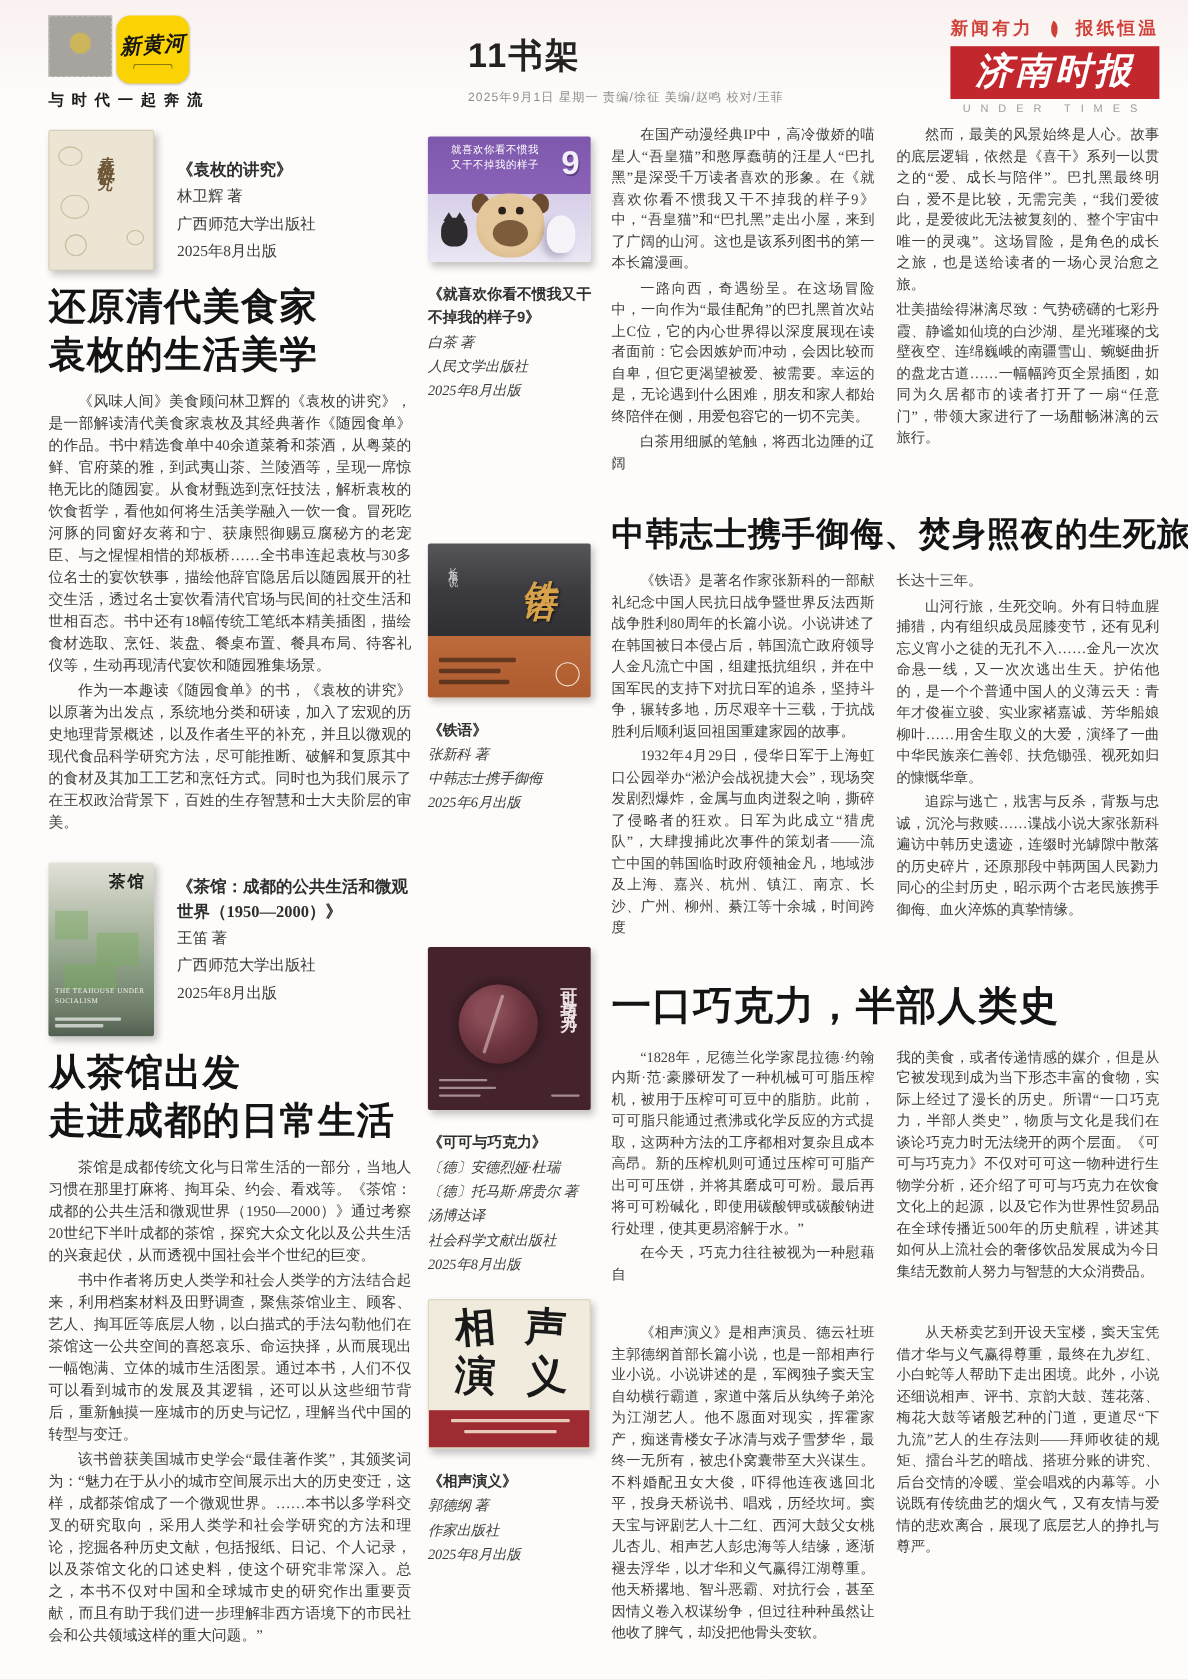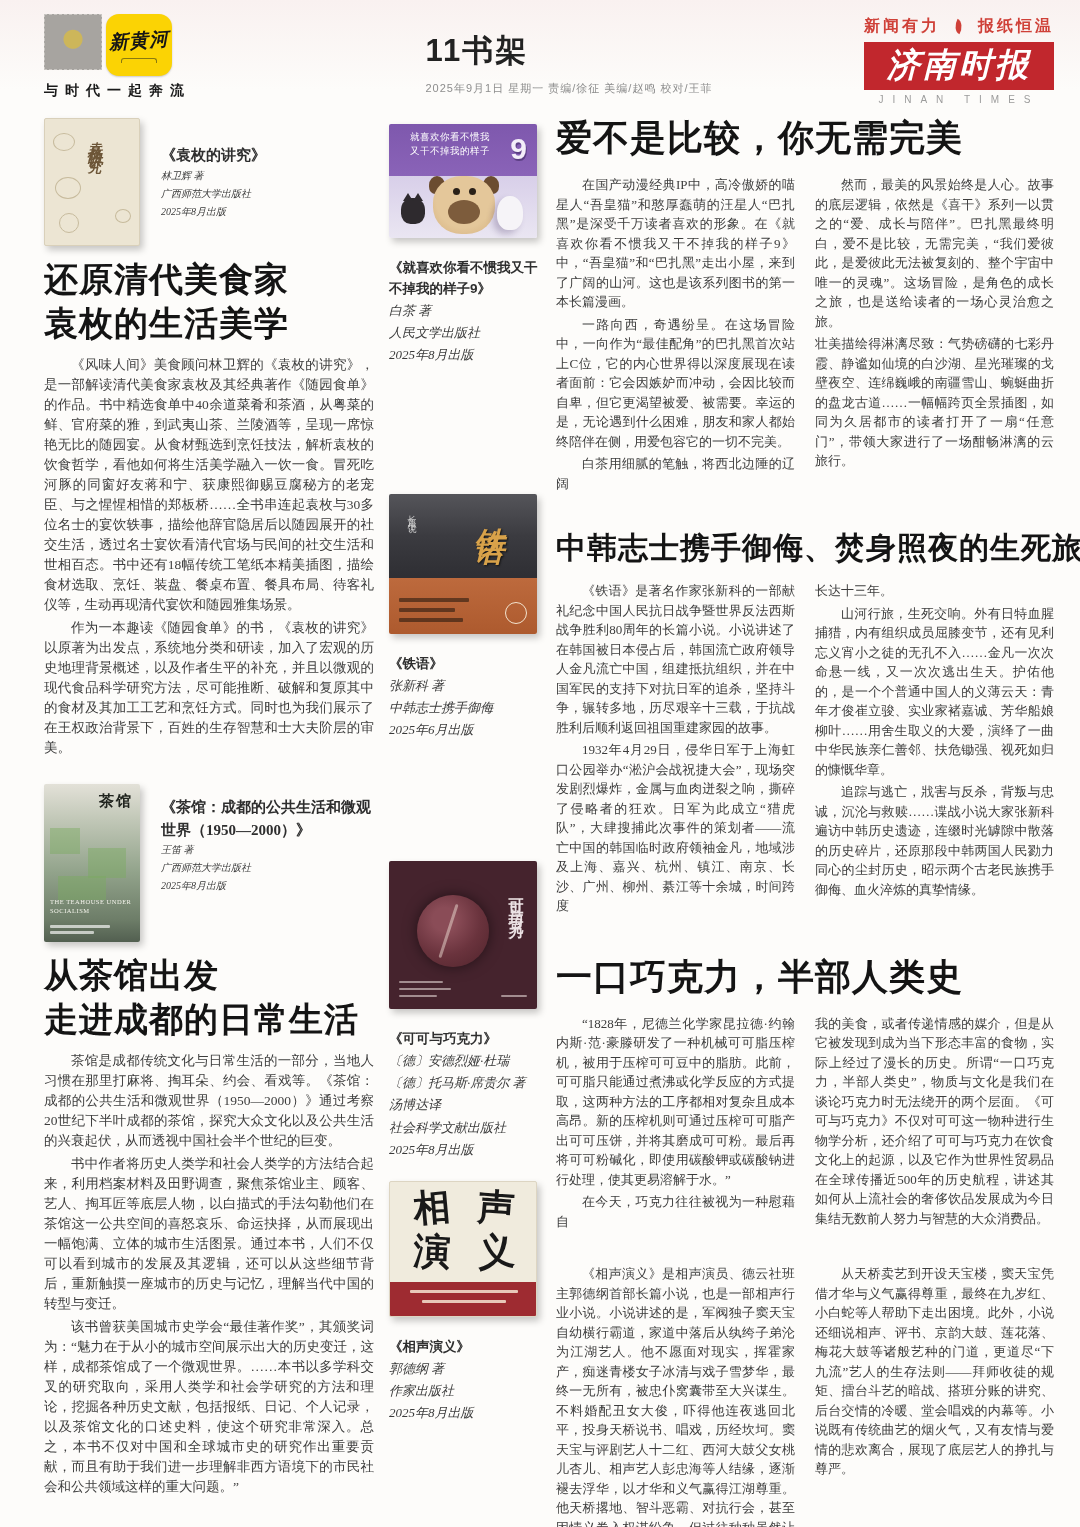--- a/index.html
+++ b/index.html
@@ -34,21 +34,21 @@
   .col-right { flex:1; min-width:0; }
   
   .para { font-size:13.5px; line-height:20px; text-align:justify; text-indent:2em; color:#3d3d3d; margin-bottom:3px; }
   .para.no-indent { text-indent:0; }
   .art-title { font-family:"Liberation Sans","DejaVu Sans",sans-serif; font-weight:800; color:#141414; }
   
   .book-row { display:flex; gap:21px; margin:6px 0 10px; }
   .cover { position:relative; flex:none; box-shadow:3px 4px 7px rgba(0,0,0,.22); border-radius:2px; overflow:hidden; }
   .binfo { padding-top:26px; }
   .binfo .b-title { font-size:15px; font-weight:bold; color:#2e2e2e; line-height:1.5; }
-  .binfo .b-line { font-size:10px; color:#3a3a3a; line-height:1.8; font-style:italic; }
+  .binfo .b-line { font-size:14px; color:#3a3a3a; line-height:1.8; }
   .left-title { font-size:34px; line-height:1.28; letter-spacing:1px; margin:12px 0 10px; }
   .left-title span { display:block; }
   
   .mid-book { margin-bottom:6px; }
   .mid-info { margin-top:20px; }
   .mid-info .b-title { font-size:13.5px; font-weight:bold; color:#2e2e2e; line-height:1.55; font-family:"Liberation Sans",sans-serif; }
   .mid-info .b-line { font-size:13px; color:#3a3a3a; line-height:1.7; font-style:italic; }
   
   .r-article { margin-bottom:22px; }
   .r-title { font-size:36px; letter-spacing:1px; margin:2px 0 12px; white-space:nowrap; }
@@ -116,21 +116,21 @@
       <div class="page-label">11书架</div>
       <div class="dateline">2025年9月1日 星期一 责编/徐征 美编/赵鸣 校对/王菲</div>
     </div>
     <div class="mh-right">
       <div class="tagline">
         <span>新闻有力</span>
         <span class="leaf-mark"></span>
         <span>报纸恒温</span>
       </div>
       <div class="paper-box">济南时报</div>
-      <div class="paper-latin">JINAN TIMES</div>
+      <div class="paper-latin">UNDER TIMES</div>
     </div>
   </header>
 
   <main class="content">
 
     <section class="col-left">
 
       <div class="book-row">
         <div class="cover cov-yuanmei">
           <span class="v-title">袁枚的讲究</span>
@@ -258,21 +258,20 @@
           <div class="b-line">郭德纲 著</div>
           <div class="b-line">作家出版社</div>
           <div class="b-line">2025年8月出版</div>
         </div>
       </div>
     </section>
 
     <section class="col-right">
 
       <article class="r-article">
-        <h1 class="art-title r-title">爱不是比较，你无需完美</h1>
         <div class="two-cols">
           <div class="subcol">
             <p class="para">在国产动漫经典IP中，高冷傲娇的喵星人“吾皇猫”和憨厚蠢萌的汪星人“巴扎黑”是深受千万读者喜欢的形象。在《就喜欢你看不惯我又干不掉我的样子9》中，“吾皇猫”和“巴扎黑”走出小屋，来到了广阔的山河。这也是该系列图书的第一本长篇漫画。</p>
             <p class="para">一路向西，奇遇纷呈。在这场冒险中，一向作为“最佳配角”的巴扎黑首次站上C位，它的内心世界得以深度展现在读者面前：它会因嫉妒而冲动，会因比较而自卑，但它更渴望被爱、被需要。幸运的是，无论遇到什么困难，朋友和家人都始终陪伴在侧，用爱包容它的一切不完美。</p>
             <p class="para">白茶用细腻的笔触，将西北边陲的辽阔</p>
           </div>
           <div class="subcol">
             <p class="para">然而，最美的风景始终是人心。故事的底层逻辑，依然是《喜干》系列一以贯之的“爱、成长与陪伴”。巴扎黑最终明白，爱不是比较，无需完美，“我们爱彼此，是爱彼此无法被复刻的、整个宇宙中唯一的灵魂”。这场冒险，是角色的成长之旅，也是送给读者的一场心灵治愈之旅。</p>
             <p class="para no-indent">壮美描绘得淋漓尽致：气势磅礴的七彩丹霞、静谧如仙境的白沙湖、星光璀璨的戈壁夜空、连绵巍峨的南疆雪山、蜿蜒曲折的盘龙古道……一幅幅跨页全景插图，如同为久居都市的读者打开了一扇“任意门”，带领大家进行了一场酣畅淋漓的云旅行。</p>
           </div>

